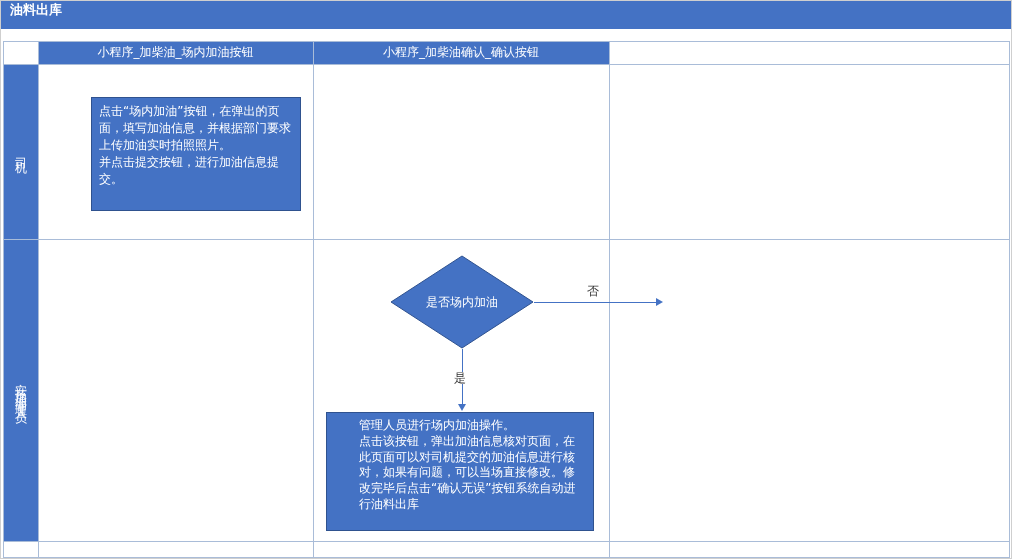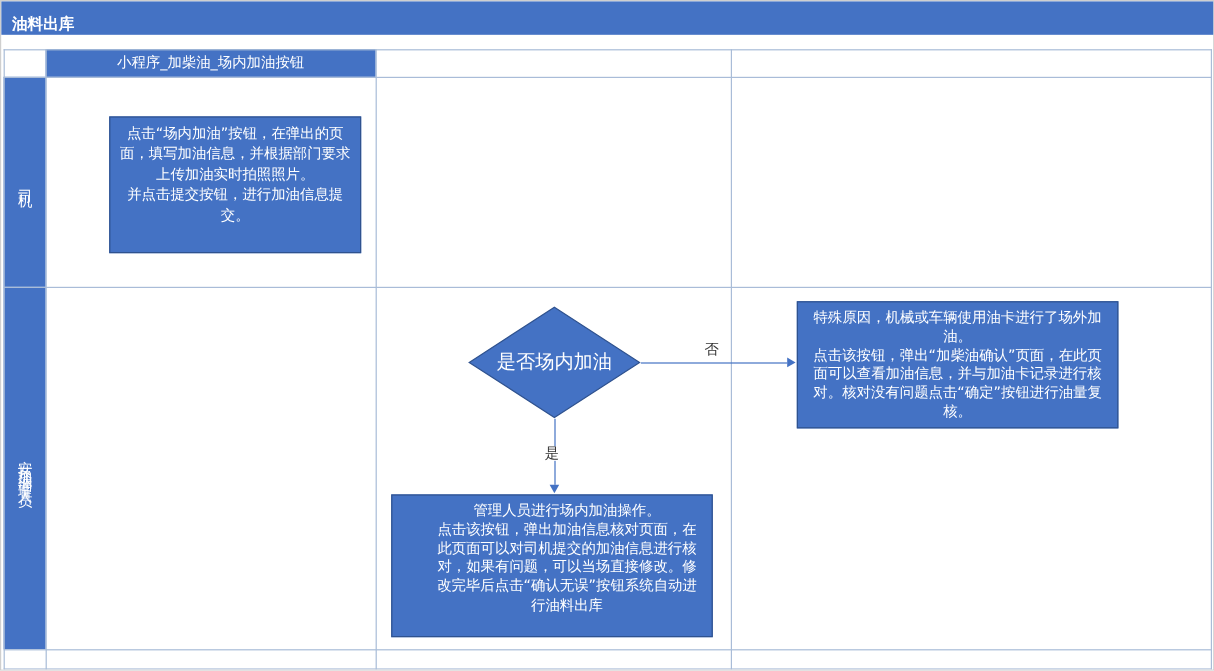--- a/index.html
+++ b/index.html
@@ -3,21 +3,21 @@
 <meta charset="utf-8">
 <style>
   html,body { margin:0; padding:0; background:#fff; }
   .canvas {
     position:relative; width:1012px; height:559px; overflow:hidden;
     background:#ffffff; border:1px solid #cfcfcf; box-sizing:border-box;
     font-family:"DejaVu Sans","Liberation Sans",sans-serif;
   }
   .title-bar {
     position:absolute; left:0; top:0; width:1012px; height:28px;
-    background:#4472C4; color:#fff; display:flex; align-items:flex-end;
+    background:#4472C4; color:#fff; display:flex; align-items:flex-start;
     padding-left:9px; box-sizing:border-box; font-size:13px; font-weight:bold;
   }
   .hdr-cell {
     position:absolute; top:40px; height:23px; background:#4472C4; color:#fff;
     font-size:12px; display:flex; align-items:center; justify-content:center;
     box-sizing:border-box; 
   }
   .lane-cell {
     position:absolute; left:2px; width:35px; background:#4472C4;
     display:flex; align-items:center; justify-content:center;
@@ -26,28 +26,28 @@
     writing-mode:vertical-rl; text-orientation:upright; letter-spacing:4px;
     color:#fff; font-size:12px;
   }
   .vline { position:absolute; width:1px; background:#A9BCD8; }
   .hline { position:absolute; height:1px; background:#A9BCD8; }
   .flow-box {
     position:absolute; background:#4472C4; border:1px solid #2F528F;
     color:#fff; box-sizing:border-box;
   }
   .flow-box .node-text {
-    padding:5px 7px; font-size:12px; line-height:1.42; white-space:pre-wrap;text-align:center;
+    padding:5px 7px; font-size:12px; line-height:1.42; white-space:pre-wrap;
   }
   .diamond-wrap { position:absolute; }
   .diamond-wrap svg { position:absolute; left:0; top:0; }
   .diamond-label {
     position:absolute; left:0; top:0; right:0; bottom:0;
     display:flex; align-items:center; justify-content:center;
-    color:#fff; font-size:16px;
+    color:#fff; font-size:12px;
   }
   .arrow-line-h { position:absolute; height:1px; background:#4472C4; }
   .arrow-line-v { position:absolute; width:1px; background:#4472C4; }
   .arrow-head-right {
     position:absolute; width:0; height:0;
     border-top:4px solid transparent; border-bottom:4px solid transparent;
     border-left:7px solid #4472C4;
   }
   .arrow-head-down {
     position:absolute; width:0; height:0;
@@ -62,20 +62,21 @@
 </head>
 <body>
 
 <div class="canvas">
 
   <div class="title-bar">
     <span>油料出库</span>
   </div>
 
   <div class="hdr-cell" style="left:37px; width:275px;">小程序_加柴油_场内加油按钮</div>
+  <div class="hdr-cell" style="left:312px; width:296px;">小程序_加柴油确认_确认按钮</div>
 
   <div class="lane-cell" style="top:63px; height:175px;">
     <span class="vtext">司机</span>
   </div>
   <div class="lane-cell" style="top:238px; height:302px;">
     <span class="vtext">安技加油管理人员</span>
   </div>
 
   <div class="vline" style="left:2px;   top:40px; height:517px;"></div>
   <div class="vline" style="left:37px;  top:40px; height:517px;"></div>
@@ -101,23 +102,19 @@
   </div>
 
   <div class="arrow-line-h" style="left:533px; top:301px; width:122px;"></div>
   <div class="arrow-head-right" style="left:655px; top:297px;"></div>
   <span class="edge-label" style="left:585px; top:284px;">否</span>
 
   <div class="arrow-line-v" style="left:461px; top:348px; height:55px;"></div>
   <div class="arrow-head-down" style="left:457px; top:403px;"></div>
   <span class="edge-label" style="left:452px; top:371px;">是</span>
 
-  <div class="flow-box" style="left:663px; top:250px; width:268px; height:106px;">
-    <div class="node-text" style="line-height:1.32;">特殊原因，机械或车辆使用油卡进行了场外加油。
-点击该按钮，弹出“加柴油确认”页面，在此页面可以查看加油信息，并与加油卡记录进行核对。核对没有问题点击“确定”按钮进行油量复核。</div>
-  </div>
 
   <div class="flow-box" style="left:325px; top:411px; width:268px; height:119px;">
     <div class="node-text" style="line-height:1.32;padding-left:32px;">管理人员进行场内加油操作。
 点击该按钮，弹出加油信息核对页面，在此页面可以对司机提交的加油信息进行核对，如果有问题，可以当场直接修改。修改完毕后点击“确认无误”按钮系统自动进行油料出库</div>
   </div>
 
 </div>
 
 </body></html>

